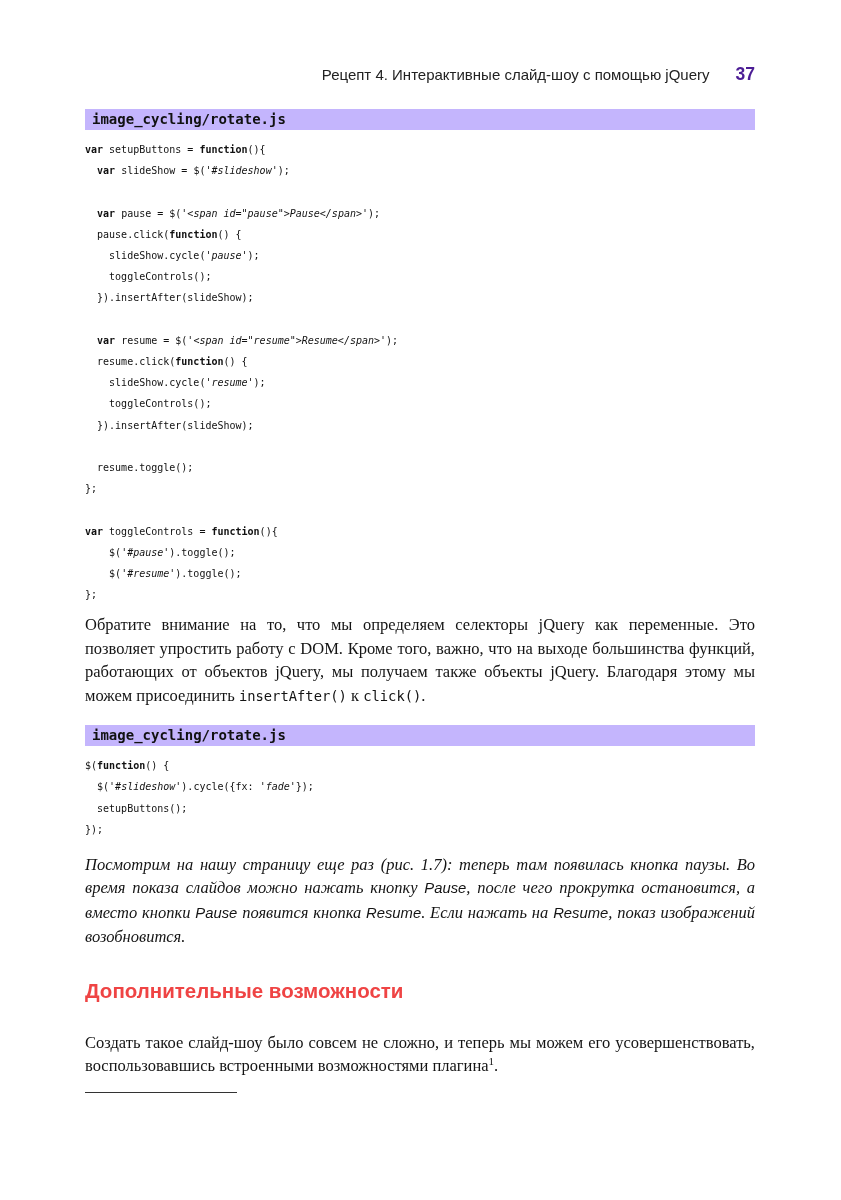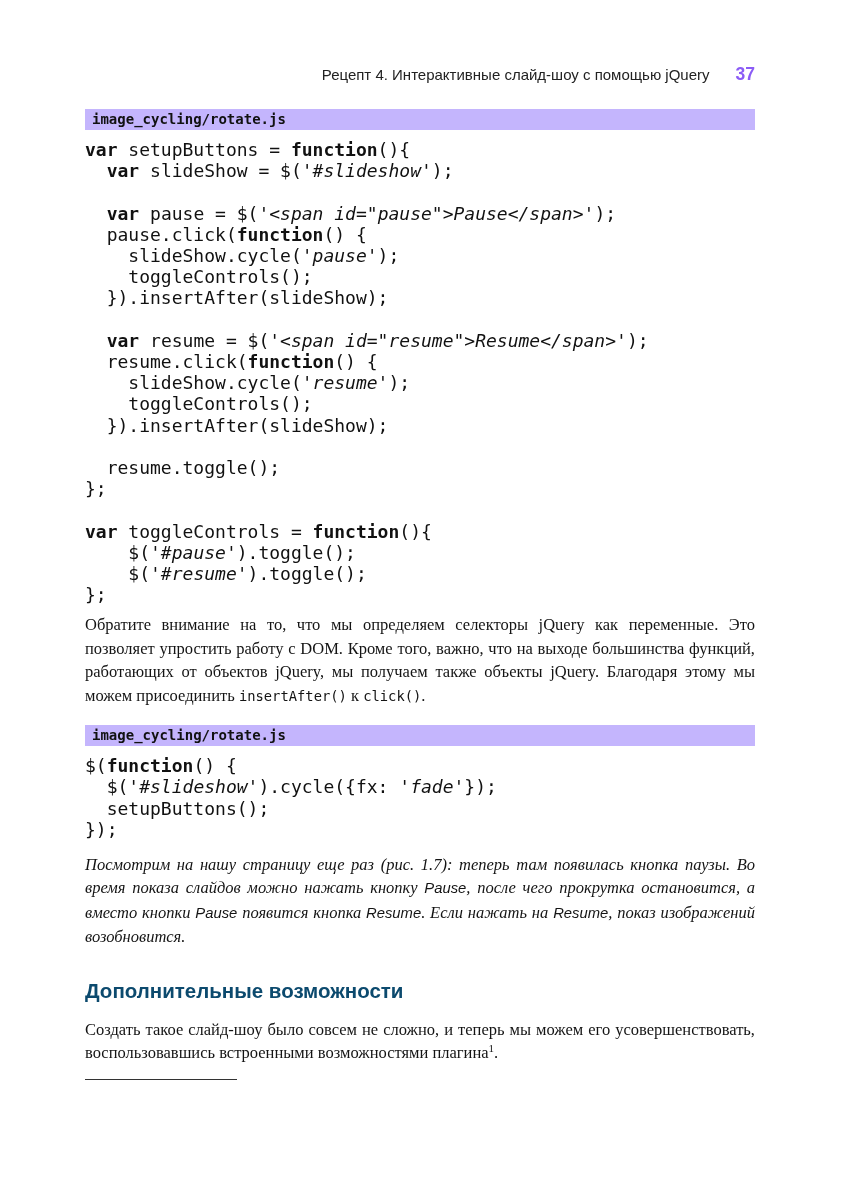--- a/index.html
+++ b/index.html
@@ -27,36 +27,36 @@
   }
   .running-head .rh-title {
     font-family: "Liberation Sans", sans-serif;
     font-size: 15px;
     color: #222222;
   }
   .running-head .rh-page {
     font-family: "Liberation Sans", sans-serif;
     font-size: 17.5px;
     font-weight: bold;
-    color: #8b5cf6;
+    color: #4c1d95;
   }
 
   
   .code-filename {
     background: #c4b5fd;
     font-family: "DejaVu Sans Mono", monospace;
     font-size: 14px;
     font-weight: bold;
     color: #111111;
     padding: 2px 7px 3px 7px;
     margin-bottom: 9px;
   }
   .code-block {
     font-family: "DejaVu Sans Mono", monospace;
-    font-size: 18px;
+    font-size: 10px;
     line-height: 21.2px;
     white-space: pre;
     color: #111111;
     margin-bottom: 8px;
   }
   .code-block b { font-weight: bold; }
   .code-block i { font-style: italic; }
 
   
   .para {
@@ -81,23 +81,23 @@
     line-height: 0;
   }
 
   .gap-before-listing { margin-top: 17px; }
   .gap-before-para { margin-top: 13px; font-style: italic; }
 
   .section-heading {
     font-family: "Liberation Sans", sans-serif;
     font-size: 20.5px;
     font-weight: 600;
-    color: #0c4a6e;
+    color: #ef4444;
     margin-top: 30px;
-    margin-bottom: 15px;
+    margin-bottom: 28px;
   }
 
   
   .footnote-divider {
     width: 152px;
     border: none;
     border-top: 1.4px solid #333333;
     margin-top: 15px;
     margin-bottom: 8px;
   }

